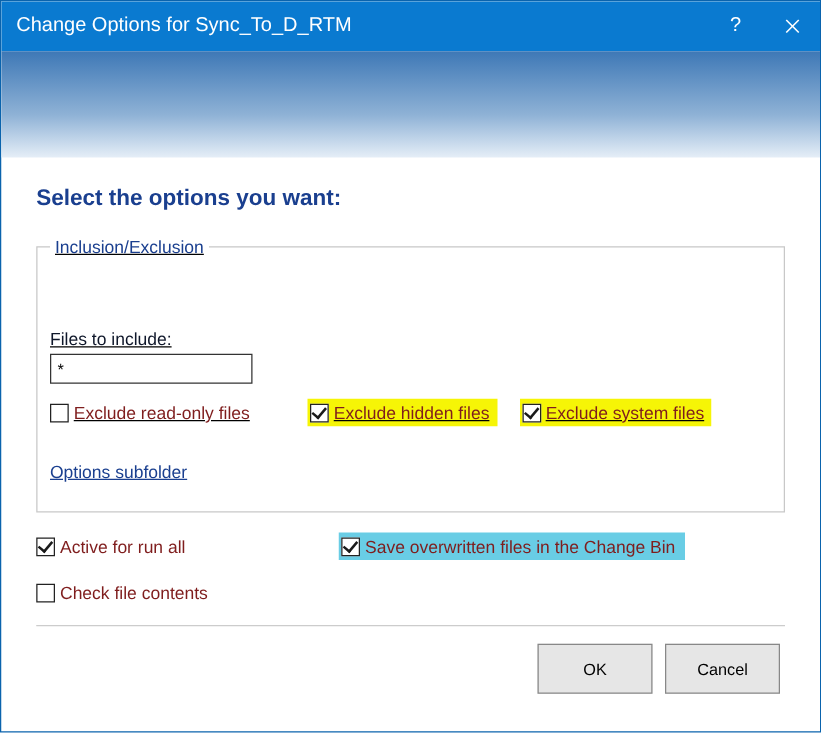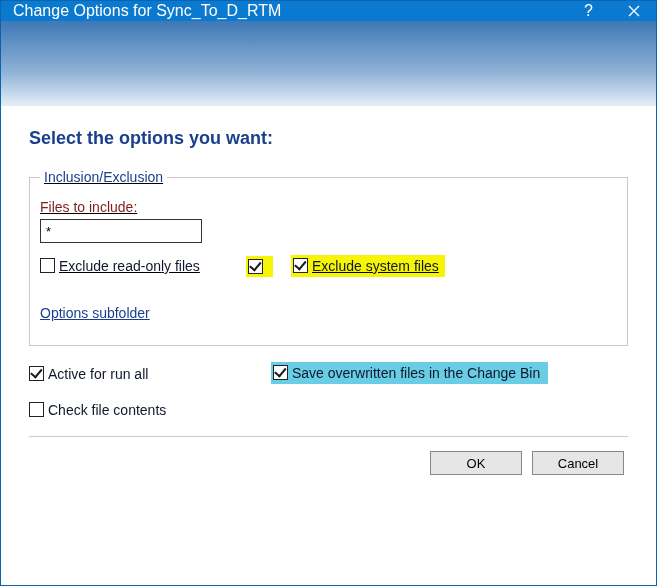--- a/index.html
+++ b/index.html
@@ -7,21 +7,21 @@
   body {
     font-family: "Segoe UI", Tahoma, sans-serif;
     font-size: 13px;
     background: #fff;
     width: 657px;
     height: 586px;
     overflow: hidden;
     border: 1px solid #0a63ad;
   }
   .titlebar {
-    height: 20px;
+    height: 40px;
     background: #0a7ad0;
     color: #fff;
     display: flex;
     align-items: center;
     padding-left: 12px;
     font-size: 16px;
   }
   .titlebar .title { flex: 1; }
   .titlebar .ctrl {
     width: 45px;
@@ -59,44 +59,45 @@
     font-size: 14px;
     padding: 0 4px;
   }
   .cols {
     display: flex;
     gap: 0;
     margin-top: 4px;
   }
   .col { width: 206px; }
   .col-label {
-    color: #7f1d1d;
+    color: #0f172a;
     font-size: 14px;
     display: block;
     margin-bottom: 4px;
+    margin-top: 44px;
   }
   .txt {
     width: 162px;
     height: 24px;
     border: 1px solid #333;
     padding: 2px 5px;
     font-family: inherit;
     font-size: 13px;
   }
   .checkrow {
     display: flex;
     margin-top: 12px;
     align-items: center;
   }
   .chk {
     display: inline-flex;
-    align-items: flex-start;
-    cursor: pointer;
-    font-size: 14px;
-    color: #0f172a;
+    align-items: flex-end;
+    cursor: pointer;
+    font-size: 14px;
+    color: #7f1d1d;
   }
   .chk .box {
     width: 15px;
     height: 15px;
     border: 1.5px solid #222;
     margin-right: 4px;
     display: inline-flex;
     align-items: center;
     justify-content: center;
     background: #fff;
@@ -143,21 +144,21 @@
     margin: 14px 0 14px 0;
   }
   .btnbar {
     display: flex;
     justify-content: flex-end;
     gap: 10px;
     padding-right: 4px;
   }
   .btn {
     min-width: 92px;
-    height: 24px;
+    height: 40px;
     border: 1px solid #888;
     background: #e6e6e6;
     font-family: inherit;
     font-size: 13px;
     cursor: pointer;
   }
 </style>
 </head>
 <body>
 
@@ -189,20 +190,21 @@
     </div>
 
     <div class="checkrow">
       <label class="chk" style="width:206px">
         <span class="box"></span>
         <span>Exclude read-only files</span>
       </label>
       <span class="hl-yellow" style="margin-right:18px">
         <label class="chk">
           <span class="box checked"></span>
+          <span>Exclude hidden files</span>
         </label>
       </span>
       <span class="hl-yellow">
         <label class="chk">
           <span class="box checked"></span>
           <span>Exclude system files</span>
         </label>
       </span>
     </div>
 

